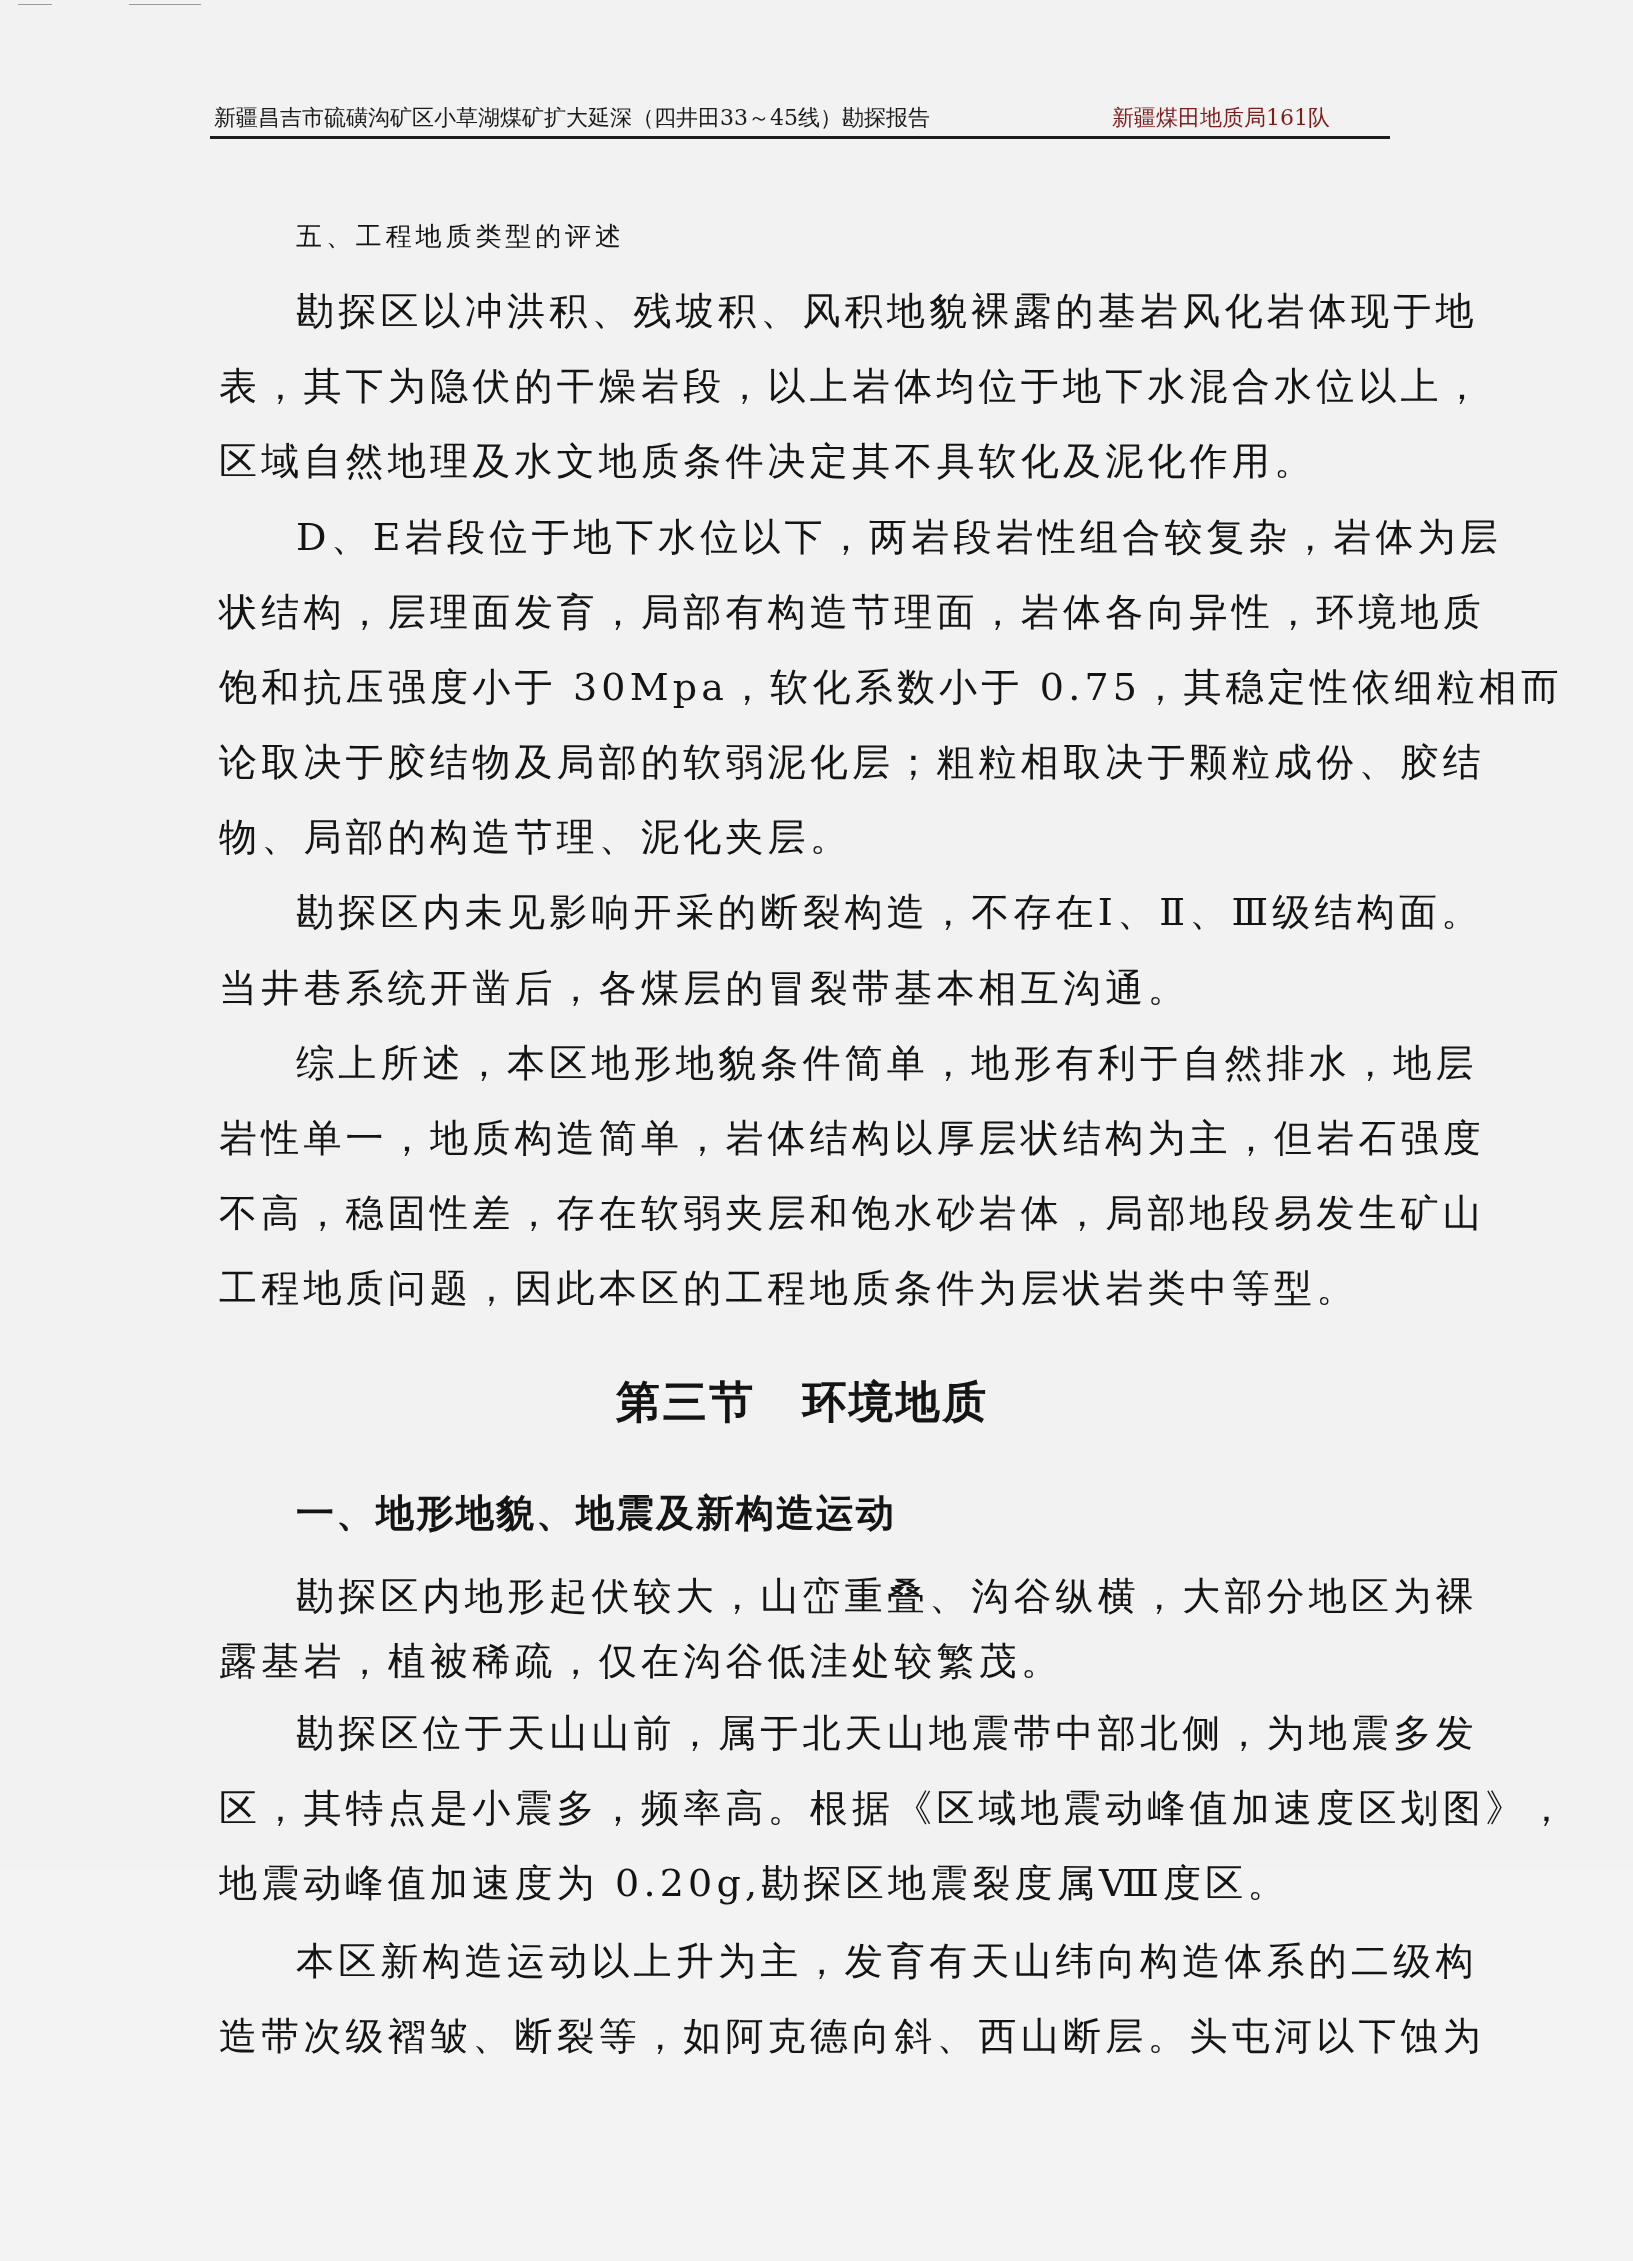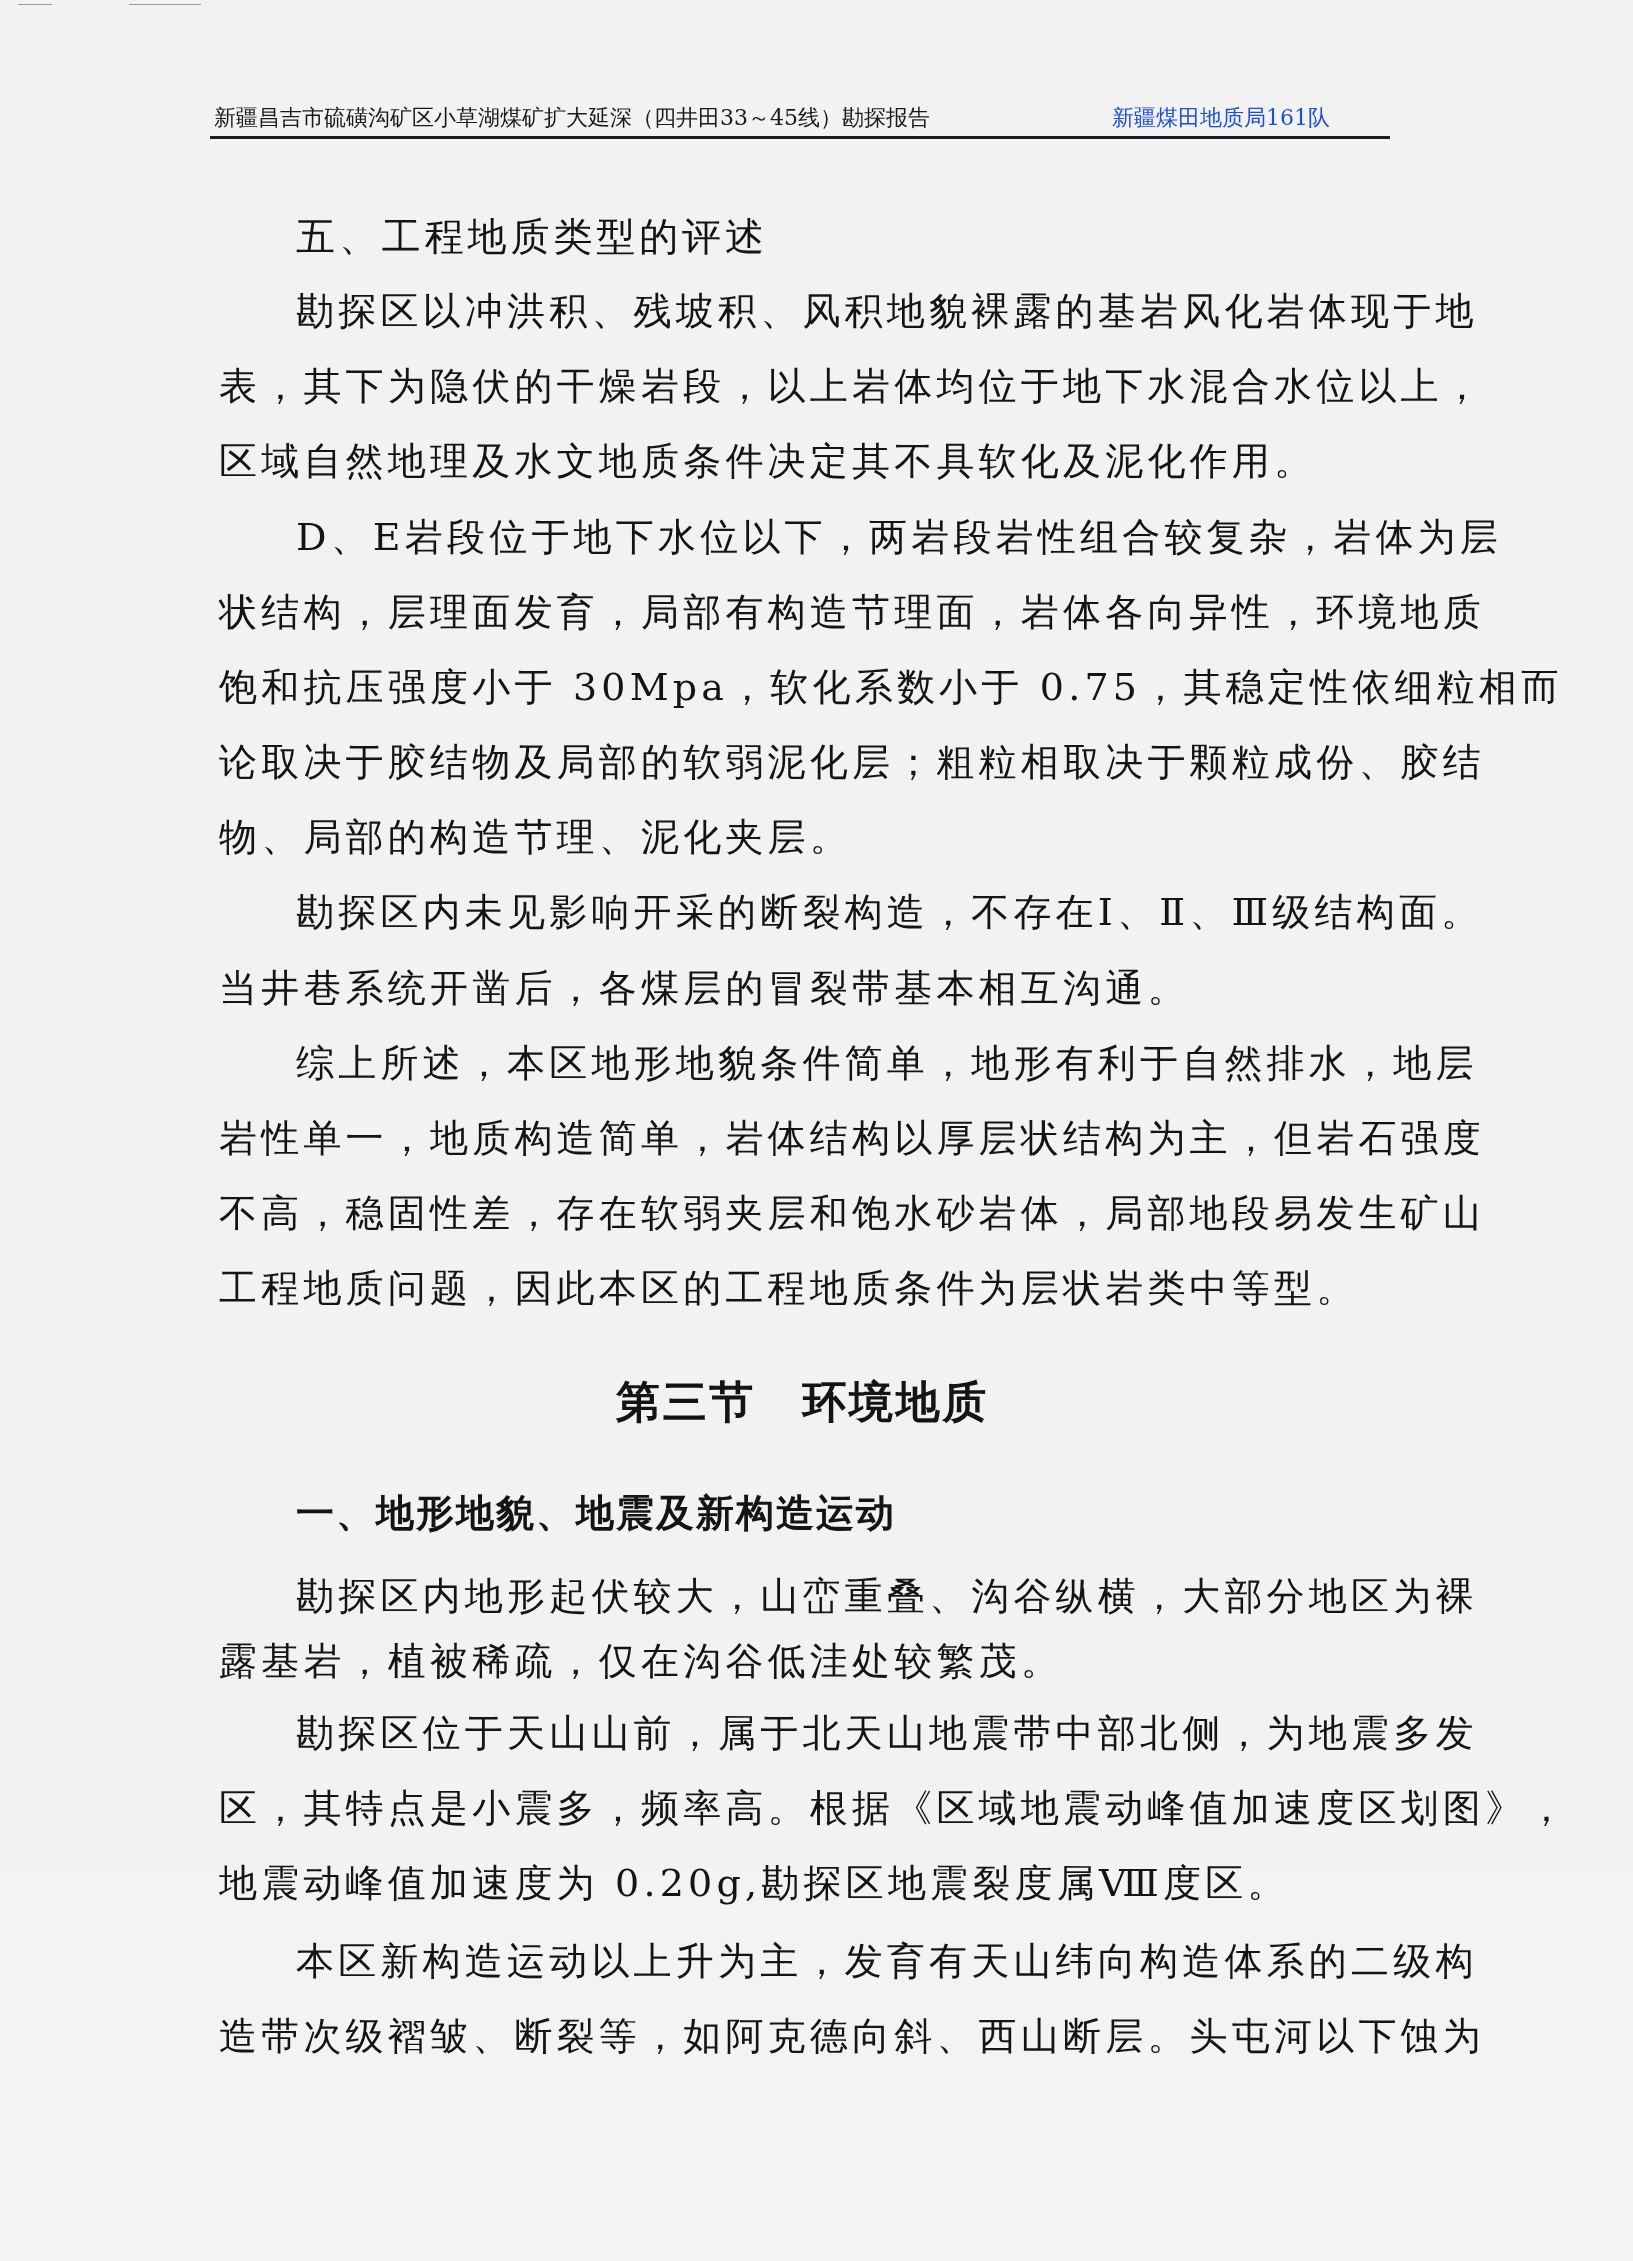--- a/index.html
+++ b/index.html
@@ -41,21 +41,21 @@
     letter-spacing: 0px;
     white-space: nowrap;
     color: #1a1a1a;
   }
   .header-right {
     position: absolute;
     left: 902px;
     top: 5.2px;
     font-size: 22px;
     white-space: nowrap;
-    color: #1d4ed8;
+    color: #7f1d1d;
   }
   .header-rule {
     position: absolute;
     left: 0;
     top: 38px;
     width: 1180px;
     height: 3.3px;
     background: #1c1c1c;
   }
   .content {
@@ -79,21 +79,21 @@
   .line.indent {
     left: 77px;
     width: 1089px;
   }
   .line.last {
     text-align-last: left;
   }
   .heading-h3 {
     position: absolute;
     left: 77px;
-    font-size: 39px;
+    font-size: 26px;
     line-height: 75px;
     white-space: nowrap;
     letter-spacing: 3.9px;
   }
   .section-title {
     position: absolute;
     left: 0;
     width: 1167px;
     text-align: center;
     font-size: 44px;

